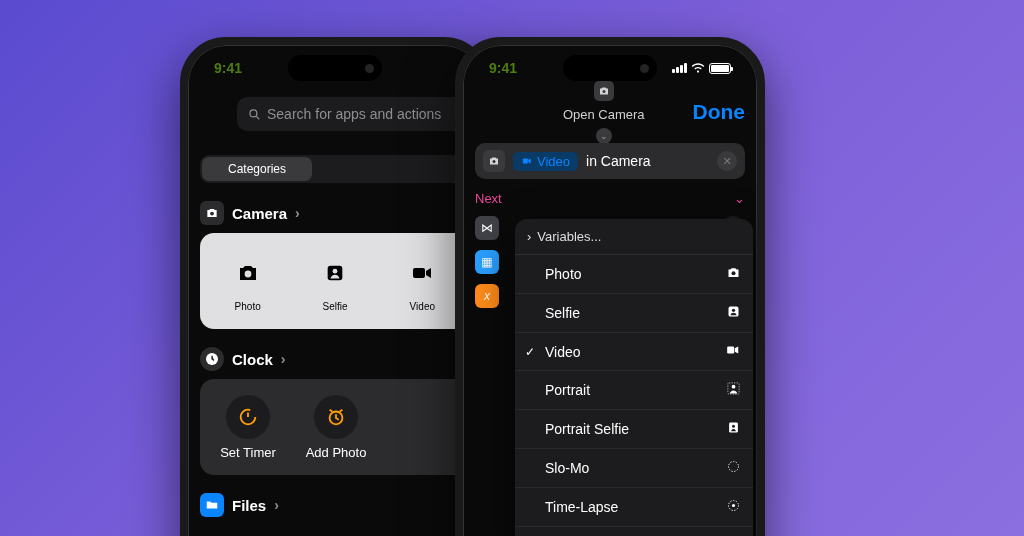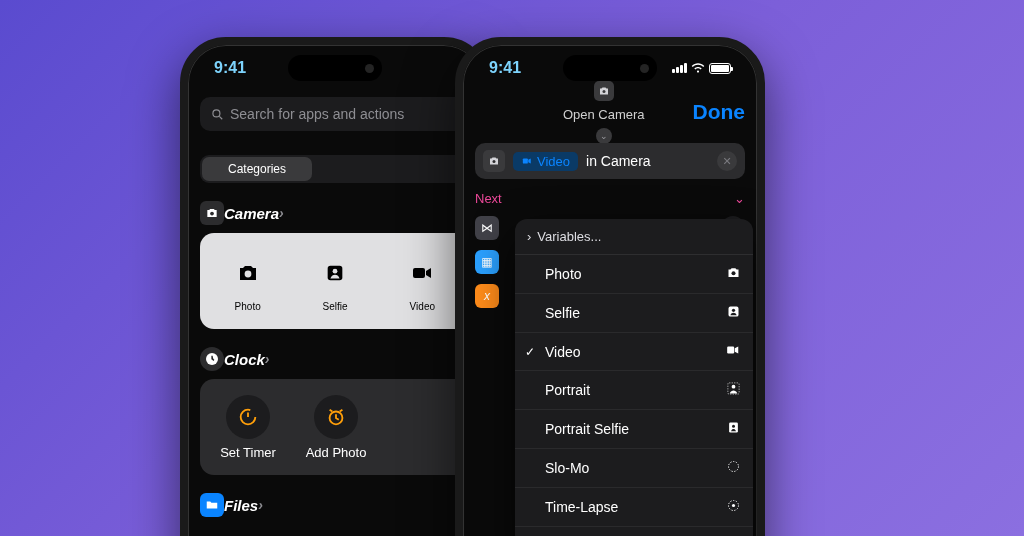--- a/index.html
+++ b/index.html
@@ -34,22 +34,22 @@
     display:flex;align-items:center;justify-content:flex-end;padding-right:8px;
   }
   .notch::after{content:"";width:9px;height:9px;border-radius:50%;background:#242424;}
 
   .status-bar {
     height: 46px;
     display: flex;
     align-items: center;
     justify-content: space-between;
     padding: 0 26px 0 26px;
-    color: #7dd3fc;
-    font-size: 16px;
+    color: #4d7c0f;
+    font-size: 14px;
     font-weight: 600;
   }
   .status-icons { display:flex; gap:4px; align-items:center; }
   .sig-bars{display:flex;gap:1px;align-items:flex-end;}
   .sig-bars span{width:3px;background:#fff;border-radius:1px;}
   .sig-bars span:nth-child(1){height:4px;}
   .sig-bars span:nth-child(2){height:6px;}
   .sig-bars span:nth-child(3){height:8px;}
   .sig-bars span:nth-child(4){height:10px;}
   .wifi{width:14px;height:14px;}
@@ -57,26 +57,26 @@
   .batt::after{content:"";position:absolute;right:-3px;top:3px;width:2px;height:4px;background:#fff;border-radius:0 1px 1px 0;}
   .batt::before{content:"";position:absolute;left:1px;top:1px;bottom:1px;right:1px;background:#fff;border-radius:1px;}
 
   .screen { padding: 0 12px; color:#fff; }
 
   
   .search-bar{
     margin-top:6px;
     background:#1c1c1e;border-radius:10px;height:34px;
     display:flex;align-items:center;gap:6px;padding:0 10px;
-    color:#8e8e93;font-size:14px;
+    color:#8e8e93;font-size:14px;margin-left:37px;
   }
   .seg{margin-top:24px;background:#1c1c1e;border-radius:9px;display:flex;padding:2px;}
   .seg .pill{background:#3a3a3c;border-radius:7px;flex:0 0 110px;text-align:center;font-size:12px;padding:5px 0;color:#fff;}
 
-  .section-header{margin-top:18px;display:flex;align-items:center;gap:0;font-size:15px;font-weight:600;font-style:italic;}
+  .section-header{margin-top:18px;display:flex;align-items:center;gap:8px;font-size:15px;font-weight:600;}
   .sh-icon{width:24px;height:24px;border-radius:6px;background:#2c2c2e;display:flex;align-items:center;justify-content:center;font-size:13px;}
   .chev{color:#8e8e93;font-size:14px;}
 
   .card-row{
     margin-top:8px;background:#e0e0e2;border-radius:14px;height:96px;
     display:flex;gap:0;align-items:center;justify-content:flex-start;padding:0 4px;overflow:hidden;
   }
   .card-item{width:88px;text-align:center;color:#000;}
   .card-item .ic{width:44px;height:44px;border-radius:22px;background:rgba(255,255,255,0.0);margin:0 auto 6px;display:flex;align-items:center;justify-content:center;}
   .card-item:nth-child(1) .ic{background:rgba(255,255,255,0);}

